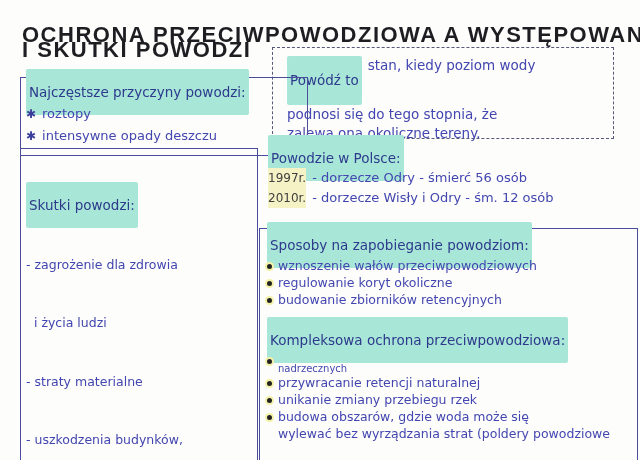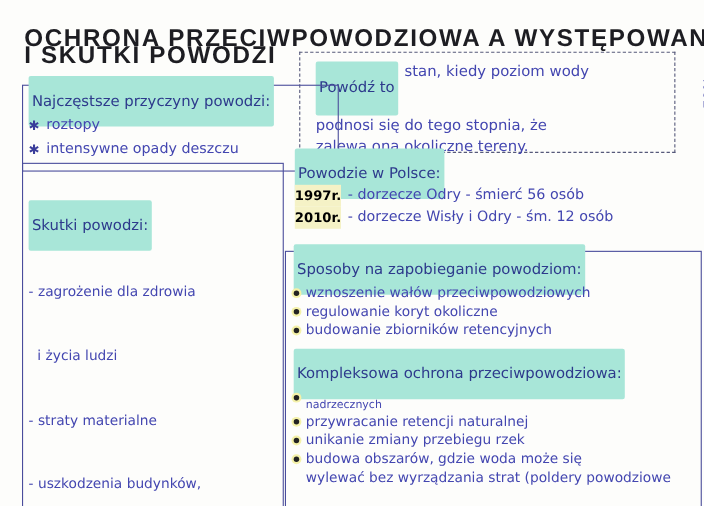--- a/index.html
+++ b/index.html
@@ -27,21 +27,21 @@
     text-align: right;
   }
   .ink { font-family: "DejaVu Sans", sans-serif; font-size: 13px; color: #4346b0; line-height: 17px; }
   .heading { font-size: 13.5px; color: #2f3c90; }
   .item { display: flex; gap: 6px; white-space: nowrap; }
   .star { color: #3a3d9a; font-size: 12px; }
   .dot {
     display: inline-block; width: 5px; height: 5px; border-radius: 50%;
     background: #222; box-shadow: 0 0 0 2px #f4f1a8; margin-top: 7px; flex: none;
   }
-  .yr { color: #000000; background: #f5f2c6; font-size: 12px; font-weight: bold; }
+  .yr { color: #404040; background: #f5f2c6; font-size: 12px; }
   .vert {
     position: absolute; right: 2px; top: 70px; transform: rotate(-90deg);
     transform-origin: right top; font-size: 13px; color: #3b3fa8; white-space: nowrap;
   }
 </style>
 </head>
 <body>
 
 <div class="title t1">OCHRONA PRZECIWPOWODZIOWA A WYSTĘPOWANIE</div>
 <div class="title t2">I SKUTKI POWODZI</div>

